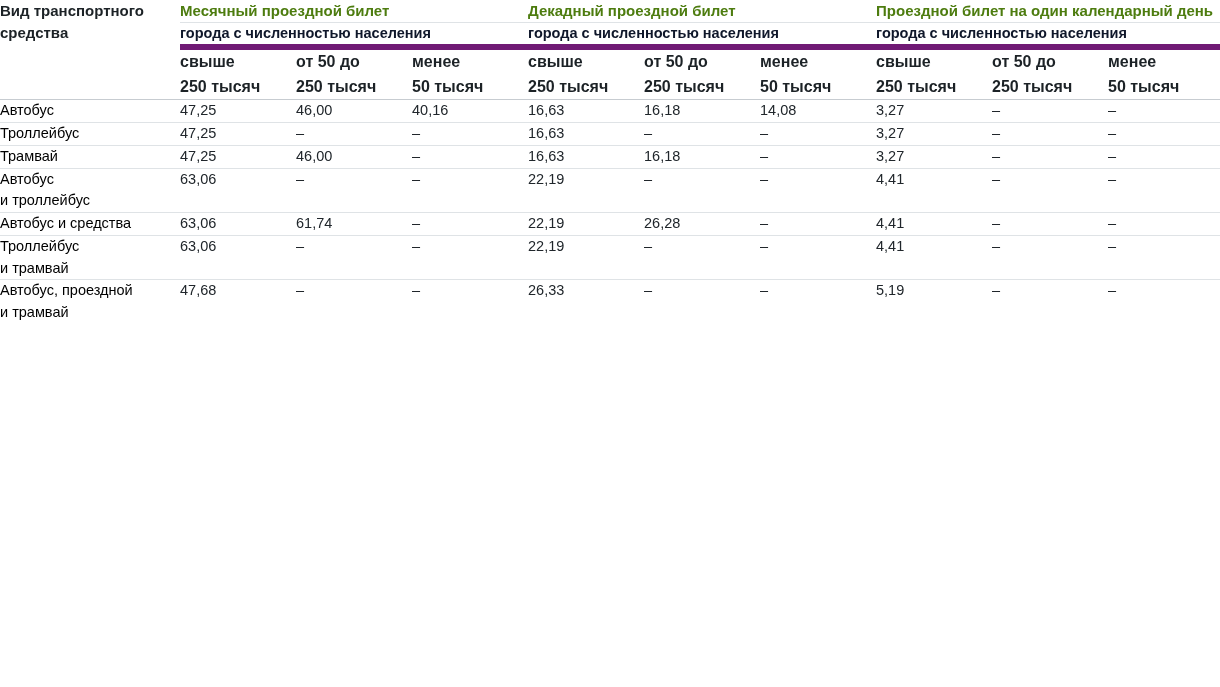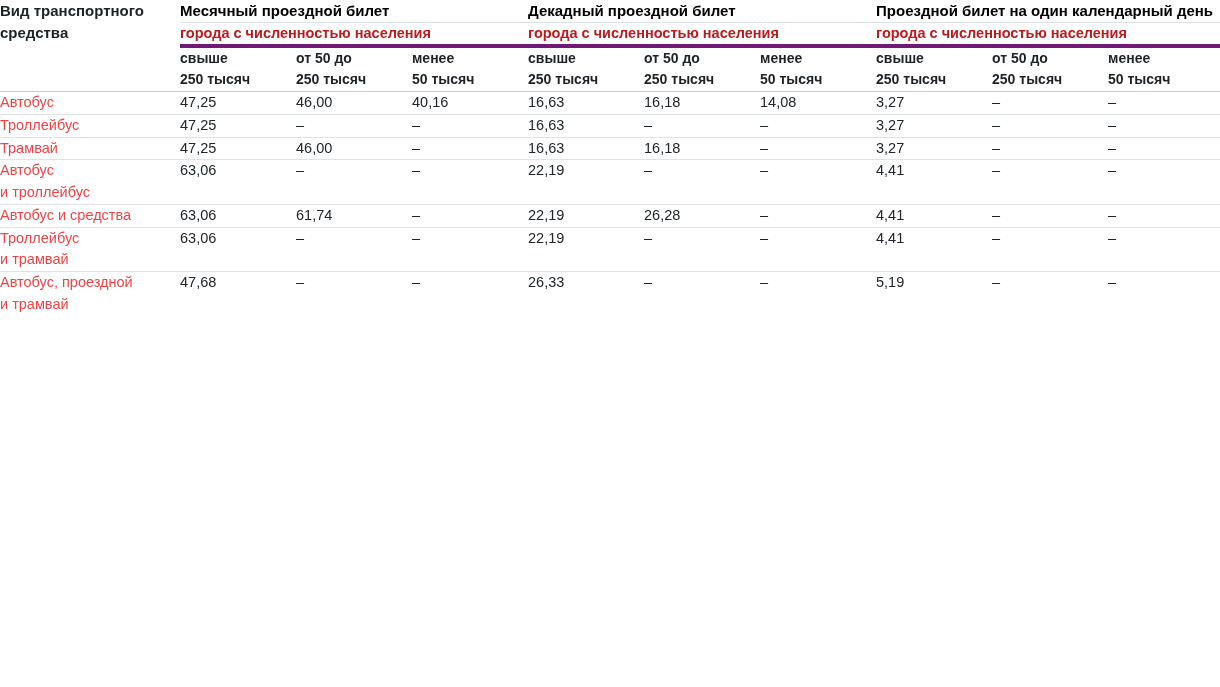--- a/index.html
+++ b/index.html
@@ -32,58 +32,58 @@
     padding: 0;
   }
   
   col.c-type   { width: 180px; }
   col.c-cell   { width: 116px; }
 
   
   .hdr-group {
     font-weight: bold;
     font-size: 15px;
-    color: #000000;
+    color: #4d7c0f;
     line-height: 1.45;
     padding: 16px 14px 6px 14px;
   }
   .hdr-type {
     font-weight: bold;
     font-size: 15px;
     color: #1c2226;
     line-height: 1.45;
     padding: 16px 14px 6px 14px;
   }
   .hdr-sub {
     font-weight: bold;
     font-size: 14.5px;
-    color: #b91c1c;
+    color: #0f172a;
     line-height: 1.45;
     padding: 14px 14px 8px 14px;
     border-top: 1px solid #dfe3e6;
   }
   .hdr-col {
     font-weight: bold;
-    font-size: 14px;
+    font-size: 16px;
     color: #1c2226;
     line-height: 1.55;
     padding: 12px 14px 16px 14px;
-    border-top: 4px solid #701a75;
+    border-top: 6px solid #701a75;
   }
 
   
   tbody tr td {
     border-top: 1px solid #dfe3e6;
     padding: 16px 14px 16px 14px;
     font-size: 14.5px;
     line-height: 1.5;
     color: #20262b;
   }
   tbody tr:first-child td { border-top: 1px solid #c7ccd1; }
-  td.type-cell { color: #ef4444; }
+  td.type-cell { color: #000000; }
   td.val { color: #20262b; }
 </style>
 </head>
 <body>
 
 <div class="table-wrap">
   <table class="fare-table">
     <colgroup>
       <col class="c-type">
       <col class="c-cell">

